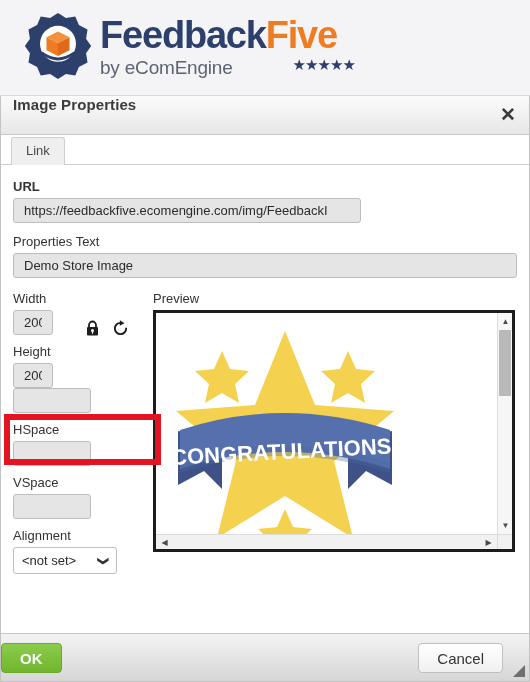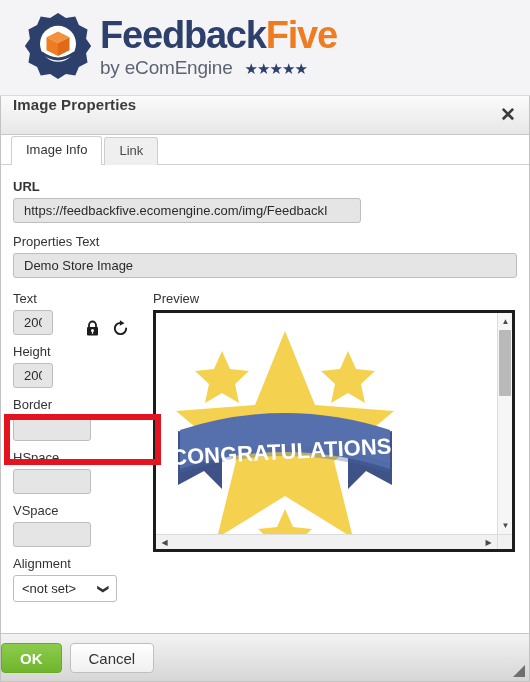--- a/index.html
+++ b/index.html
@@ -39,22 +39,23 @@
     font-size: 38px;
     font-weight: bold;
     letter-spacing: -1.2px;
     line-height: 1;
     white-space: nowrap;
   }
   .wm-feedback { color: #2d3f6b; }
   .wm-five { color: #f07c22; }
   .logo-sub-row {
     display: flex;
-    align-items: center;
+    align-items: flex-start;
     margin-top: 3px;
+    gap: 48px;
   }
   .logo-tagline {
     font-size: 19px;
     color: #5b6472;
     letter-spacing: -0.2px;
     white-space: nowrap;
   }
   .logo-stars {
     margin-left: 12px;
     color: #2d3f6b;
@@ -326,21 +327,21 @@
 
   
   .dlg-footer {
     position: relative;
     flex: 0 0 48px;
     height: 48px;
     background: linear-gradient(#f3f3f3, #d6d6d6);
     border-top: 1px solid #c6c6c6;
     display: flex;
     align-items: center;
-    justify-content: flex-start;
+    justify-content: space-between;
     padding-right: 26px;
     box-sizing: border-box;
   }
   .btn {
     font-family: "Liberation Sans", sans-serif;
     font-size: 15px;
     border-radius: 4px;
     padding: 0 18px;
     height: 30px;
     line-height: 30px;
@@ -403,21 +404,20 @@
 </div>
 
 <div class="dialog">
 
   <div class="dlg-titlebar">
     <span class="dlg-title">Image Properties</span>
     <span class="dlg-close">✕</span>
   </div>
 
   <div class="tabstrip">
-    <div class="tab active">Image Info</div>
     <div class="tab">Link</div>
   </div>
 
   <div class="dlg-body">
 
     
     <div class="field-label">URL</div>
     <input class="txtinput url-input" type="text" value="https://feedbackfive.ecomengine.com/img/FeedbackI" style="">
 
     <div class="row-gap"></div>
@@ -425,21 +425,21 @@
     
     <div class="field-label normal">Properties Text</div>
     <input class="txtinput alt-input" type="text" value="Demo Store Image" style="">
 
     
     <div class="cols">
 
       <div class="col-left">
 
         <div class="wh-group">
-          <div class="field-label normal">Text</div>
+          <div class="field-label normal">Width</div>
           <input class="txtinput small-input" type="text" value="200" style="">
 
           <div class="field-label normal lbl-sp">Height</div>
           <input class="txtinput small-input" type="text" value="200" style="">
 
           <div class="lock-reset">
             <span class="icon-btn">
               <svg width="15" height="17" viewBox="0 0 15 17" aria-hidden="true">
                 <path d="M4 7 V5 a3.5 3.5 0 0 1 7 0 V7" stroke="#1d1d1d" stroke-width="1.8" fill="none"></path>
                 <rect x="2" y="7" width="11" height="8.5" rx="1" fill="#1d1d1d"></rect>
@@ -449,21 +449,20 @@
             </span>
             <span class="icon-btn">
               <svg width="17" height="17" viewBox="0 0 18 18" aria-hidden="true">
                 <path d="M15 9 A6 6 0 1 1 9 3" stroke="#1d1d1d" stroke-width="2" fill="none" stroke-linecap="round"></path>
                 <polygon points="8.4,0.2 13.2,3.4 8.2,6.2" fill="#1d1d1d"></polygon>
               </svg>
             </span>
           </div>
         </div>
 
-        <div class="field-label normal lbl-sp">Border</div>
         <input class="txtinput wide-input" type="text" value="" style="">
 
         <div class="field-label normal lbl-sp">HSpace</div>
         <input class="txtinput wide-input" type="text" value="" style="">
 
         <div class="field-label normal lbl-sp">VSpace</div>
         <input class="txtinput wide-input" type="text" value="" style="">
 
         <div class="field-label normal lbl-sp">Alignment</div>
         <div class="selectbox">

